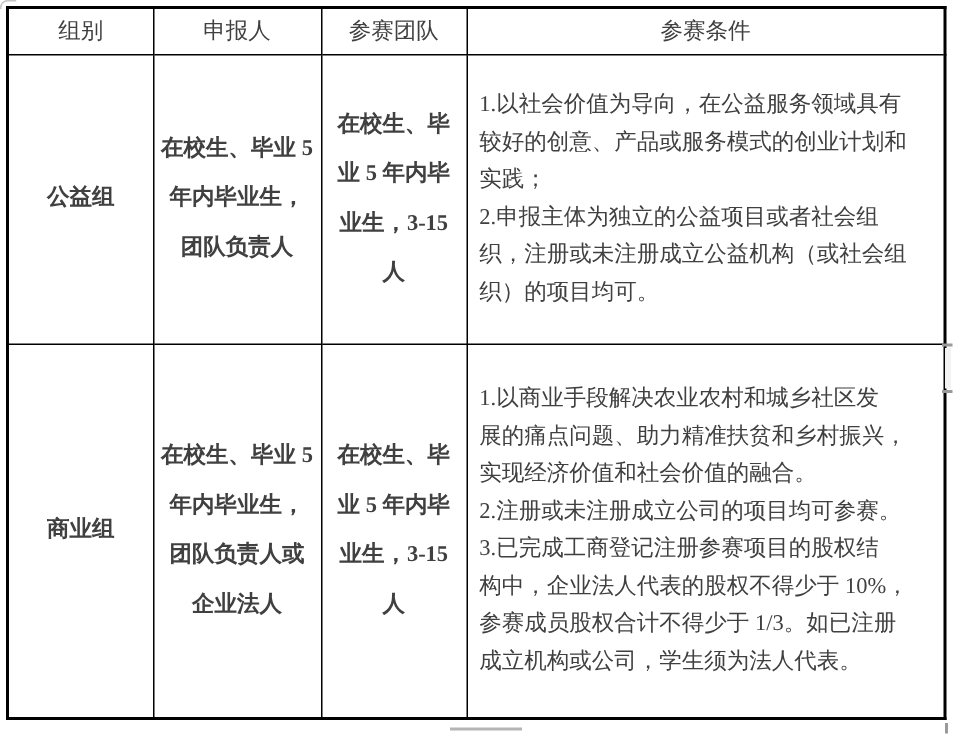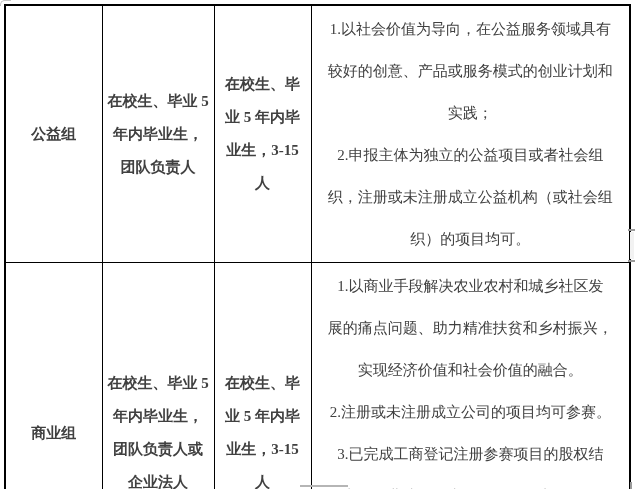--- a/index.html
+++ b/index.html
@@ -33,23 +33,23 @@
   .comp tr.r1{height:193px;}
   .comp tr.r2{height:250px;}
   .comp th{text-align:center;}
   td.center{
     text-align:center;
     white-space:pre;
     line-height:33px;
     font-weight:bold;
   }
   td.cond{
-    text-align:center;
+    text-align:left;
     white-space:pre;
-    line-height:42px;
+    line-height:25px;
     padding:2px 8px;
     vertical-align:middle;
     margin-top:37px;
   }
   
   .corner-artifact{
     position:absolute;left:0;top:0;width:10px;height:5px;
     border-top:1px solid #c4c4c4;border-left:1px solid #c4c4c4;
     border-top-left-radius:5px;
   }
@@ -76,20 +76,26 @@
 <div class="corner-artifact"></div>
 
 <table class="comp">
   <colgroup>
     <col class="c1">
       <col class="c2">
       <col class="c3">
       <col class="c4">
   </colgroup>
   <tbody>
+      <tr class="hdr">
+    <th>组别</th>
+    <th>申报人</th>
+    <th>参赛团队</th>
+    <th>参赛条件</th>
+  </tr>
   <tr class="r1">
     <td class="center">公益组</td>
     <td class="center">在校生、毕业 5
 年内毕业生，
 团队负责人</td>
     <td class="center">在校生、毕
 业 5 年内毕
 业生，3-15
 人</td>
     <td class="cond">1.以社会价值为导向，在公益服务领域具有

